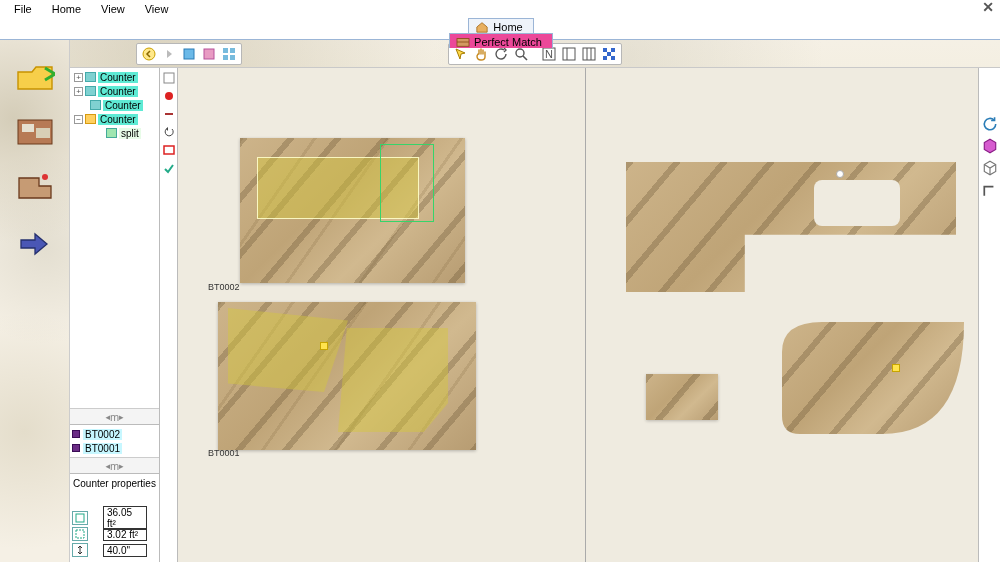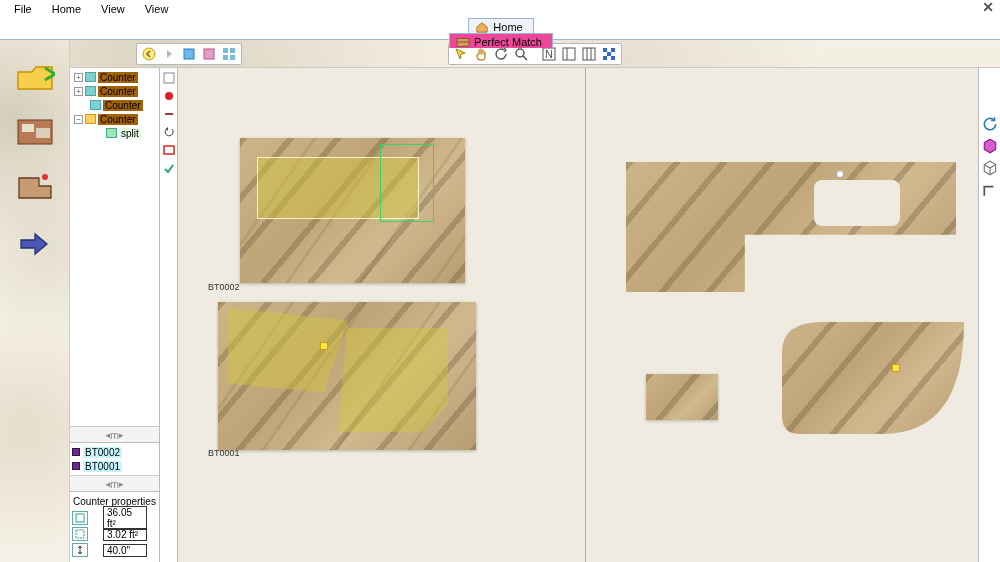--- a/index.html
+++ b/index.html
@@ -46,35 +46,35 @@
 .ts-btn svg { width:14px; height:14px; }
 
 
 .canvasrow { flex:1; display:flex; background:#ece7db; }
 .tree-column { width: 90px; background:#fff; border-right:1px solid #bbb; display:flex; flex-direction:column; }
 .tree-area { flex:1; overflow:hidden; padding:2px; }
 .tree-node { display:flex; align-items:center; gap:2px; height:14px; padding-left:2px; white-space:nowrap; overflow:hidden; }
 .tree-node .exp { width:9px; height:9px; border:1px solid #999; font:8px/7px sans-serif; text-align:center; color:#555; background:#fff; }
 .tree-node .fic { width:11px;height:10px;background:#7fd1d1;border:1px solid #4aa; }
 .tree-node .fic.sel { background:#ffd060; border-color:#d69a10; }
-.tree-node .lbl { background:#a16207; padding:0 2px; font-size:10px; }
+.tree-node .lbl { background:#5eead4; padding:0 2px; font-size:10px; }
 .tree-indent { padding-left:18px; }
 .tree-indent2 { padding-left:34px; }
 .mini-toolcol { width:18px; background:#fff; border-right:1px solid #bbb; display:flex; flex-direction:column; gap:2px; padding:2px 1px; }
 .mini-btn { width:16px; height:16px; border:1px solid transparent; display:flex; align-items:center; justify-content:center; cursor:pointer; }
 .mini-btn svg { width:12px; height:12px; }
 
 .scroll-stub { height:16px; border-top:1px solid #ccc; display:flex; align-items:center; justify-content:center; background:#f4f4f4; font-size:9px; color:#888; }
 .bt-list { border-top:1px solid #bbb; padding:2px; }
 .bt-item { display:flex; align-items:center; gap:3px; height:14px; white-space:nowrap; }
 .bt-item .sq { width:8px;height:8px;background:#6a2c85;border:1px solid #3a0c55; }
 .bt-item .lbl2 { background:#c7f7ff; padding:0 2px; font-size:10px; }
 
 .props-panel { border-top:1px solid #bbb; padding:4px 2px; }
-.props-title { text-align:center; font-size:10px; margin-bottom:3px; }
+.props-title { text-align:center; font-size:10px; margin-bottom:21px; }
 .prop-row { display:flex; align-items:center; gap:15px; height:16px; }
 .prop-row .pic { width:16px;height:14px;border:1px solid #6aa; display:flex;align-items:center;justify-content:center; }
 .prop-row .pic svg{width:10px;height:10px;}
 .prop-row .pval { border:1px solid #333; padding:0 3px; font-size:10px; width:44px; }
 
 .viewport { position:relative; background:#efebe0; }
 .vp-left { width:408px; border-right:1px solid #aaa; }
 .vp-right { flex:1; }
 .right-strip { width:22px; background:#fff; border-left:1px solid #bbb; display:flex; flex-direction:column; align-items:center; gap:6px; padding-top:48px; }
 .right-strip .rs-btn { width:16px;height:16px; cursor:pointer; display:flex;align-items:center;justify-content:center; }

